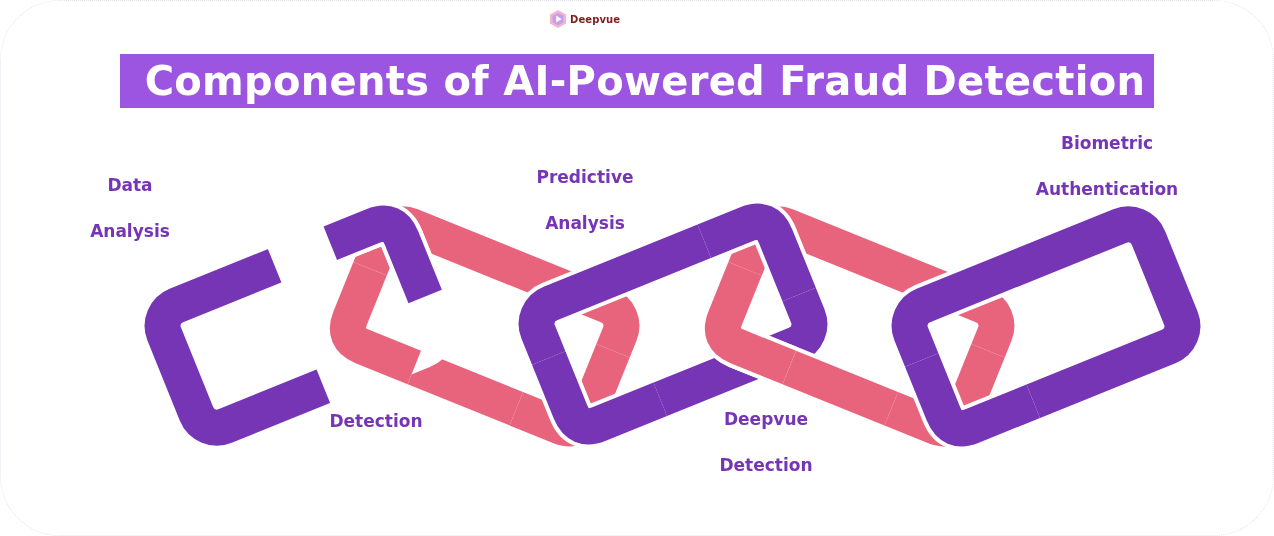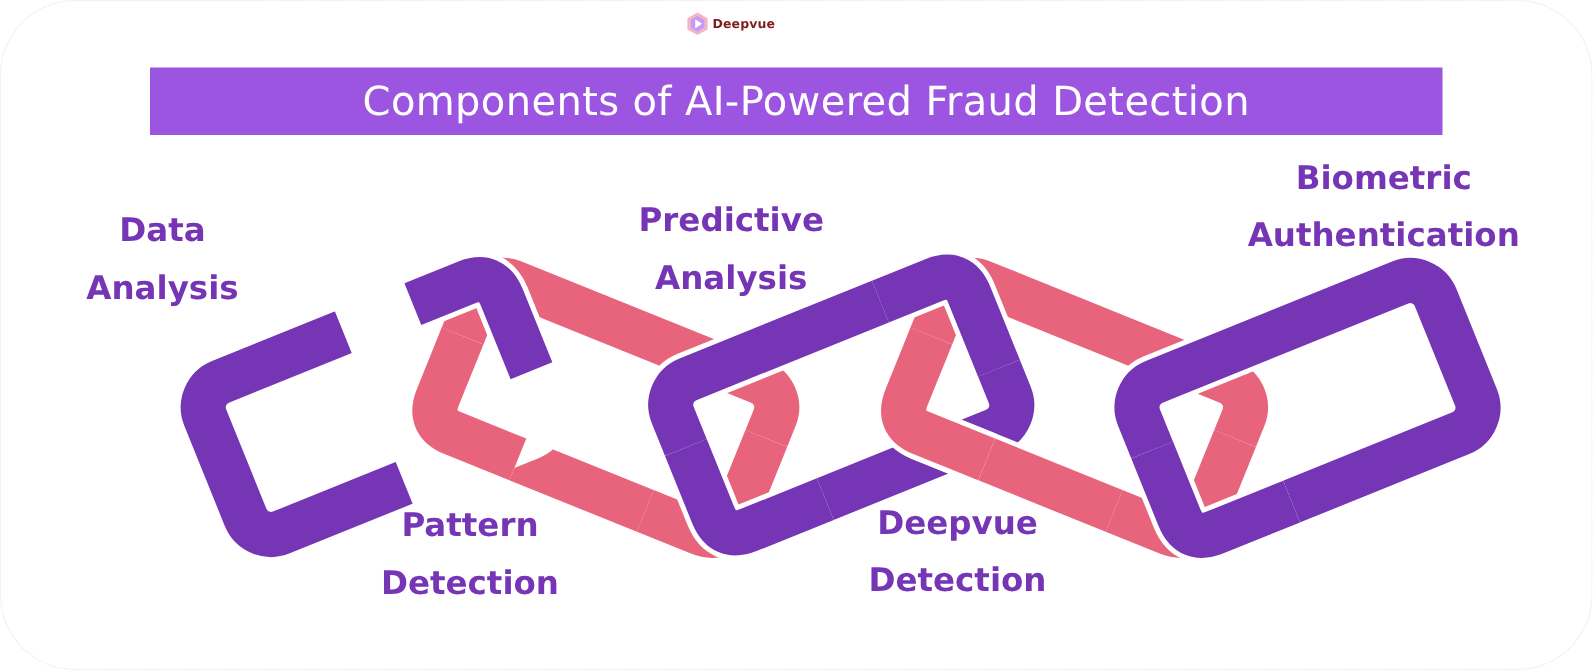--- a/index.html
+++ b/index.html
@@ -2,22 +2,22 @@
 <html><head>
 <meta charset="utf-8">
 <style>
   html, body { margin:0; padding:0; background:#ffffff; }
   body { width:1274px; height:536px; position:relative; overflow:hidden; font-family:"DejaVu Sans", sans-serif; }
   .frame { position:absolute; left:0; top:0; width:1274px; height:536px; border-radius:60px; border:1px dotted #e4e4ee; box-sizing:border-box; }
   .brand { position:absolute; left:549px; top:9px; display:flex; align-items:center; gap:3px; }
   .brand-logo { width:18px; height:20px; }
   .brand-name { font-weight:700; font-size:10px; color:#7f1d1d; letter-spacing:0.1px; }
   .title-bar { position:absolute; left:120px; top:54px; width:1034px; height:54px; background:#9b55e0; display:flex; align-items:center; justify-content:center; }
-  .title-text { color:#ffffff; font-weight:400; font-size:32px; letter-spacing:0.3px; white-space:nowrap;margin-left:16px; }
-  .label { position:absolute; color:#7535b5; font-weight:700; font-size:26px; text-align:center; line-height:46px; white-space:nowrap; }
+  .title-text { color:#ffffff; font-weight:700; font-size:40px; letter-spacing:0.3px; white-space:nowrap;margin-left:16px; }
+  .label { position:absolute; color:#7535b5; font-weight:700; font-size:17px; text-align:center; line-height:46px; white-space:nowrap; }
   .chain { position:absolute; left:0; top:0; }
 </style>
 </head>
 <body>
 
 <div class="frame"></div>
 
 <div class="brand">
   <svg class="brand-logo" viewBox="0 0 20 22">
     <polygon points="10,1 19,6 19,16 10,21 1,16 1,6" fill="#f3b6c8"></polygon>
@@ -109,21 +109,20 @@
     <path d="M -128,-15 L -128,43 Q -128,65 -106,65 L -40,65" fill="none" stroke="#ffffff" stroke-width="44"></path>
     <path d="M -128,-15 L -128,43 Q -128,65 -106,65 L -40,65" fill="none" stroke="#7535b5" stroke-width="36"></path>
   </g>
 </svg>
 
 <div class="label" style="left:50px; top:162px; width:160px;">
   <div>Data</div>
   <div>Analysis</div>
 </div>
 <div class="label" style="left:286px; top:398px; width:180px;">
-  <div>Pattern</div>
   <div>Detection</div>
 </div>
 <div class="label" style="left:490px; top:154px; width:190px;">
   <div>Predictive</div>
   <div>Analysis</div>
 </div>
 <div class="label" style="left:676px; top:396px; width:180px;">
   <div>Deepvue</div>
   <div>Detection</div>
 </div>

